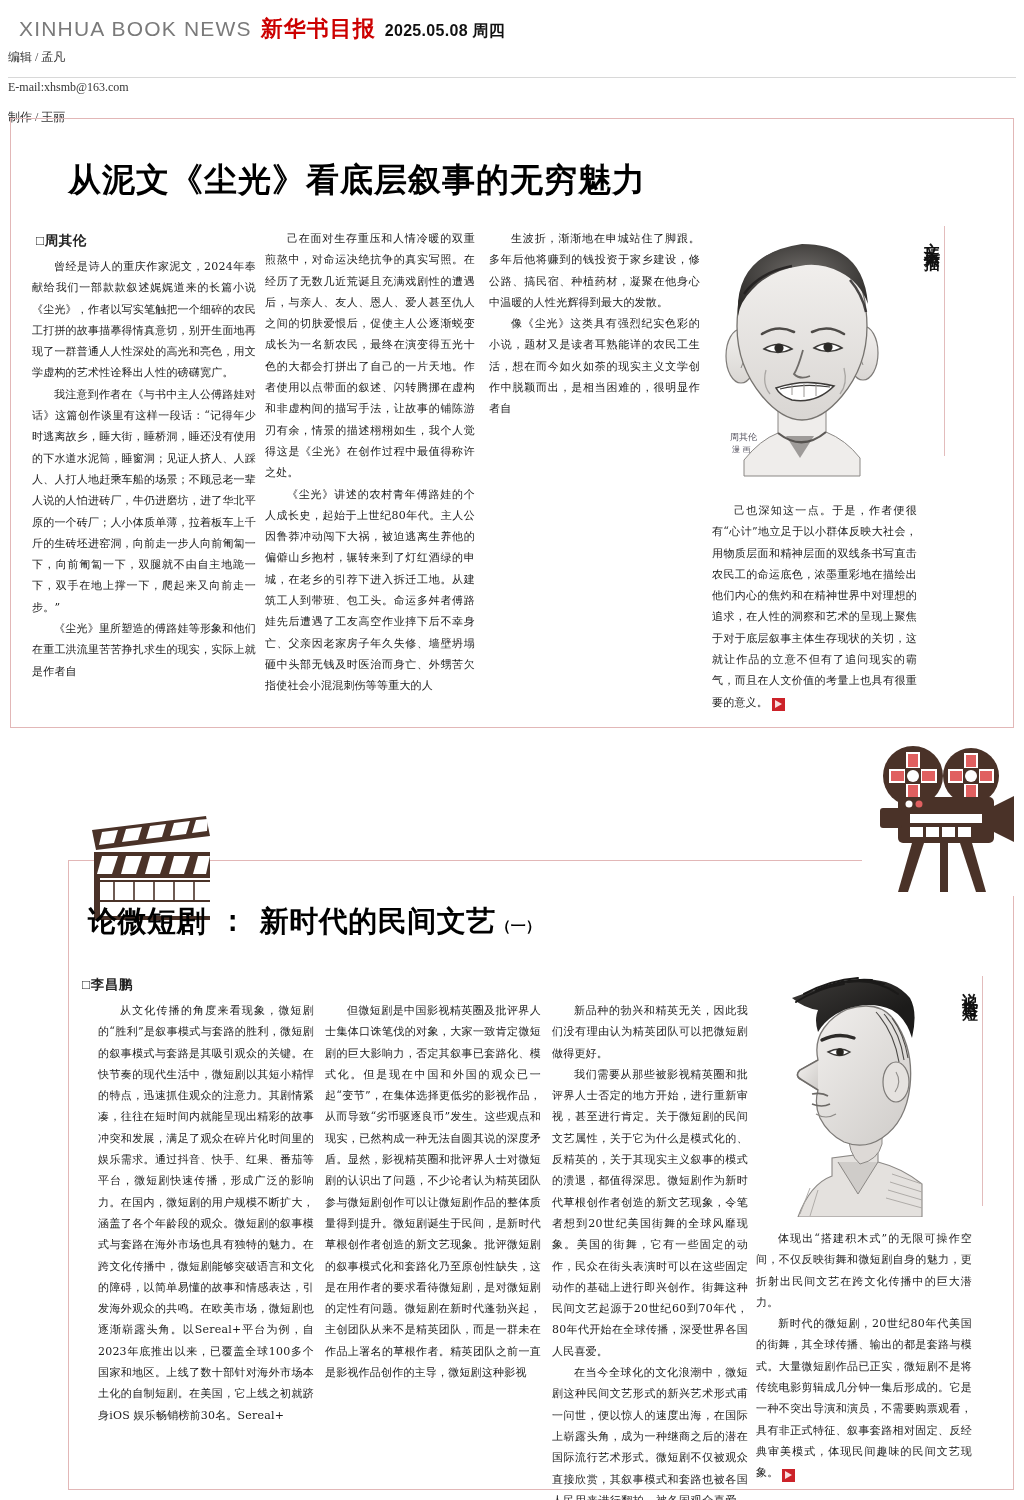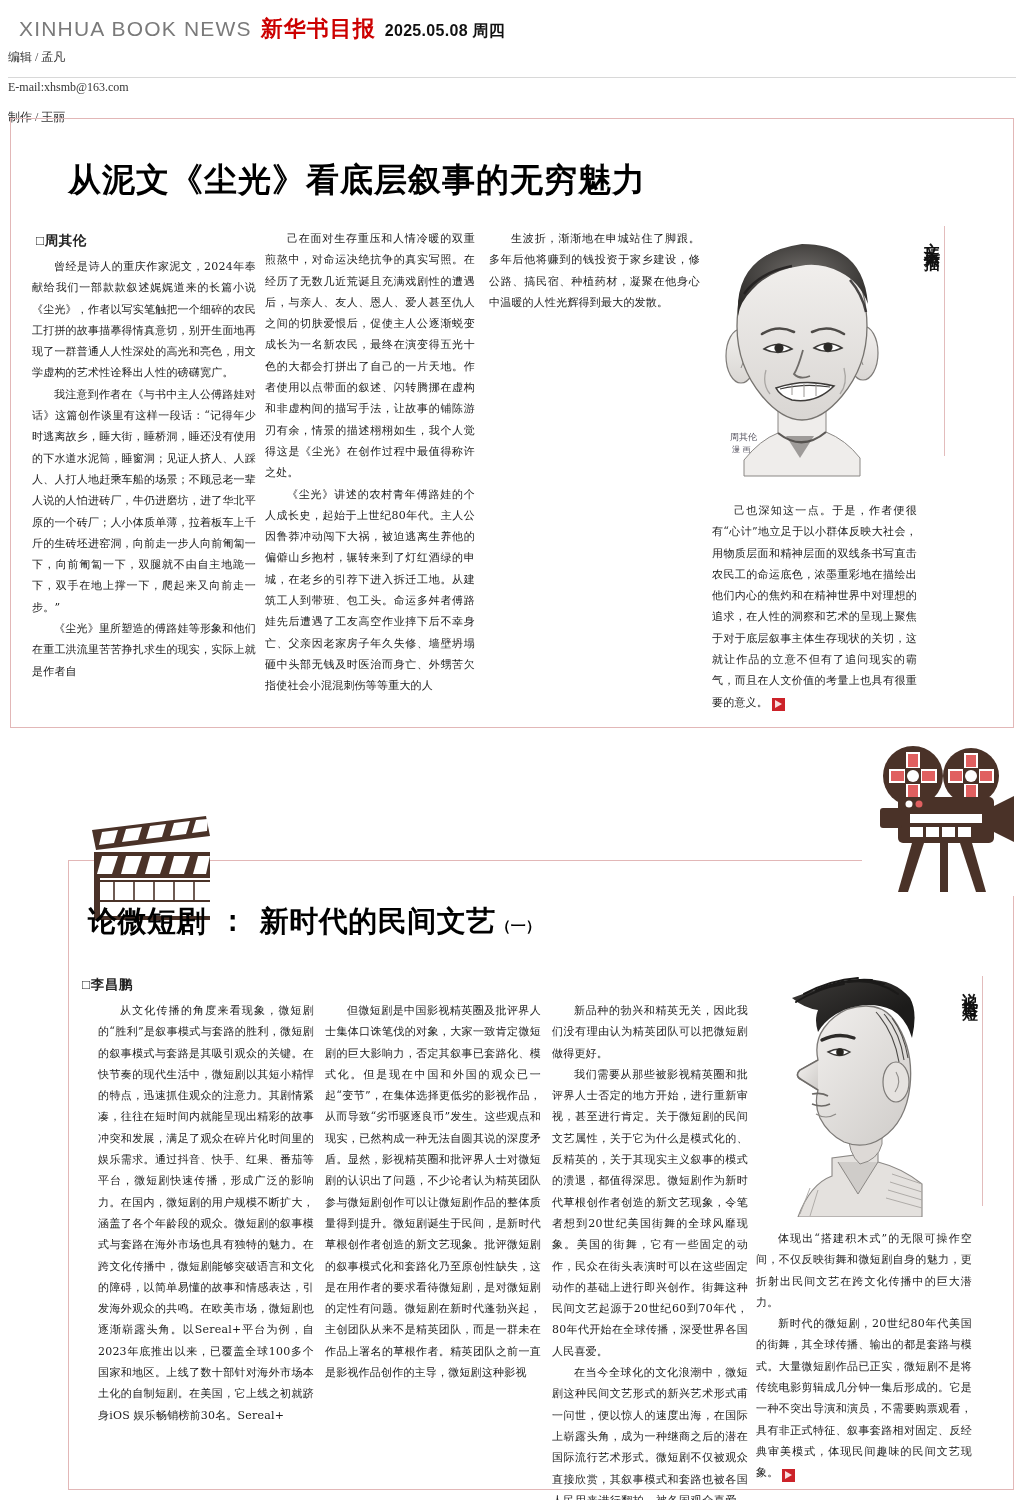--- a/index.html
+++ b/index.html
@@ -188,20 +188,21 @@
     <p>曾经是诗人的重庆作家泥文，2024年奉献给我们一部款款叙述娓娓道来的长篇小说《尘光》，作者以写实笔触把一个细碎的农民工打拼的故事描摹得情真意切，别开生面地再现了一群普通人人性深处的高光和亮色，用文学虚构的艺术性诠释出人性的磅礴宽广。</p>
     <p>我注意到作者在《与书中主人公傅路娃对话》这篇创作谈里有这样一段话：“记得年少时逃离故乡，睡大街，睡桥洞，睡还没有使用的下水道水泥筒，睡窗洞；见证人挤人、人踩人、人打人地赶乘车船的场景；不顾忌老一辈人说的人怕进砖厂，牛仍进磨坊，进了华北平原的一个砖厂；人小体质单薄，拉着板车上千斤的生砖坯进窑洞，向前走一步人向前匍匐一下，向前匍匐一下，双腿就不由自主地跪一下，双手在地上撑一下，爬起来又向前走一步。”</p>
     <p>《尘光》里所塑造的傅路娃等形象和他们在重工洪流里苦苦挣扎求生的现实，实际上就是作者自</p>
   </div>
 <div class="col" id="a1c2">
     <p>己在面对生存重压和人情冷暖的双重煎熬中，对命运决绝抗争的真实写照。在经历了无数几近荒诞且充满戏剧性的遭遇后，与亲人、友人、恩人、爱人甚至仇人之间的切肤爱恨后，促使主人公逐渐蜕变成长为一名新农民，最终在演变得五光十色的大都会打拼出了自己的一片天地。作者使用以点带面的叙述、闪转腾挪在虚构和非虚构间的描写手法，让故事的铺陈游刃有余，情景的描述栩栩如生，我个人觉得这是《尘光》在创作过程中最值得称许之处。</p>
     <p>《尘光》讲述的农村青年傅路娃的个人成长史，起始于上世纪80年代。主人公因鲁莽冲动闯下大祸，被迫逃离生养他的偏僻山乡抱村，辗转来到了灯红酒绿的申城，在老乡的引荐下进入拆迁工地。从建筑工人到带班、包工头。命运多舛者傅路娃先后遭遇了工友高空作业摔下后不幸身亡、父亲因老家房子年久失修、墙壁坍塌砸中头部无钱及时医治而身亡、外甥苦欠指使社会小混混刺伤等等重大的人</p>
   </div>
 <div class="col" id="a1c3">
     <p>生波折，渐渐地在申城站住了脚跟。多年后他将赚到的钱投资于家乡建设，修公路、搞民宿、种植药材，凝聚在他身心中温暖的人性光辉得到最大的发散。</p>
+    <p>像《尘光》这类具有强烈纪实色彩的小说，题材又是读者耳熟能详的农民工生活，想在而今如火如荼的现实主义文学创作中脱颖而出，是相当困难的，很明显作者自</p>
   </div>
 <div class="col" id="a1c4">
     <p>己也深知这一点。于是，作者便很有“心计”地立足于以小群体反映大社会，用物质层面和精神层面的双线条书写直击农民工的命运底色，浓墨重彩地在描绘出他们内心的焦灼和在精神世界中对理想的追求，在人性的洞察和艺术的呈现上聚焦于对于底层叙事主体生存现状的关切，这就让作品的立意不但有了追问现实的霸气，而且在人文价值的考量上也具有很重要的意义。<span class="endmark"></span></p>
   </div>
 
 <svg class="portrait" id="a1-portrait" style="left:700px;top:228px;" width="205" height="255" viewBox="0 0 205 255">
   <defs>
     <linearGradient id="sk1" x1="0" y1="0" x2="0" y2="1">
       <stop offset="0%" stop-color="#f3f1ef"></stop>
         <stop offset="100%" stop-color="#d9d6d3"></stop>

